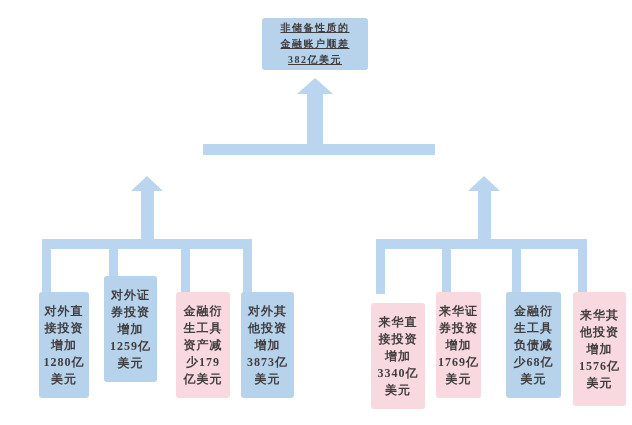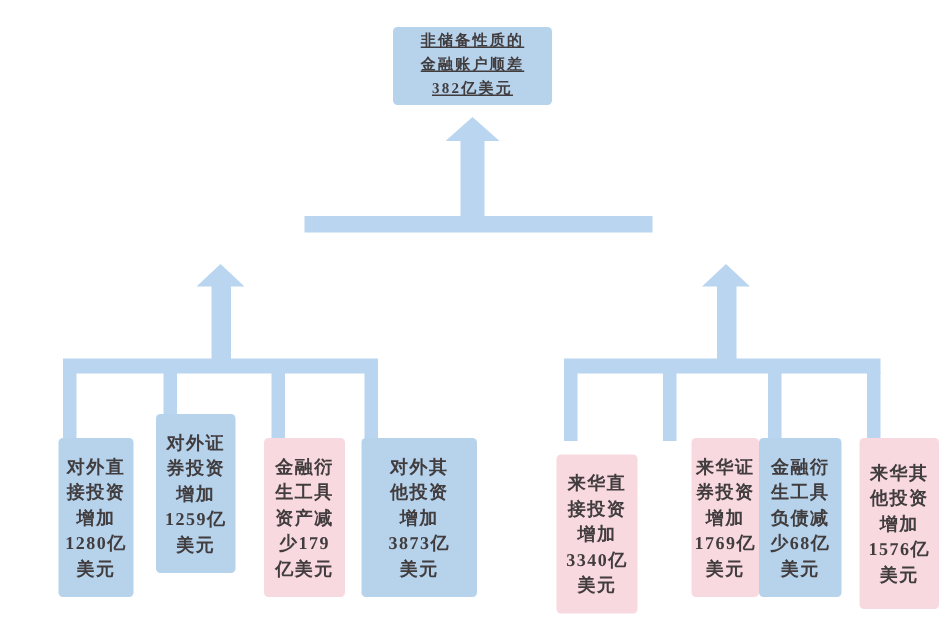--- a/index.html
+++ b/index.html
@@ -60,33 +60,33 @@
 增加
 1259亿
 美元</div>
 
   <div class="node pink child" style="left:159px;top:292px;width:54px;height:106px">金融衍
 生工具
 资产减
 少179
 亿美元</div>
 
-  <div class="node blue child" style="left:224px;top:292px;width:77px;height:106px">对外其
+  <div class="node blue child" style="left:224px;top:292px;width:53px;height:106px">对外其
 他投资
 增加
 3873亿
 美元</div>
 
   <div class="node pink child" style="left:354px;top:303px;width:54px;height:106px">来华直
 接投资
 增加
 3340亿
 美元</div>
 
-  <div class="node pink child" style="left:444px;top:292px;width:45px;height:106px">来华证
+  <div class="node pink child" style="left:419px;top:292px;width:45px;height:106px">来华证
 券投资
 增加
 1769亿
 美元</div>
 
   <div class="node blue child" style="left:489px;top:292px;width:55px;height:106px">金融衍
 生工具
 负债减
 少68亿
 美元</div>

